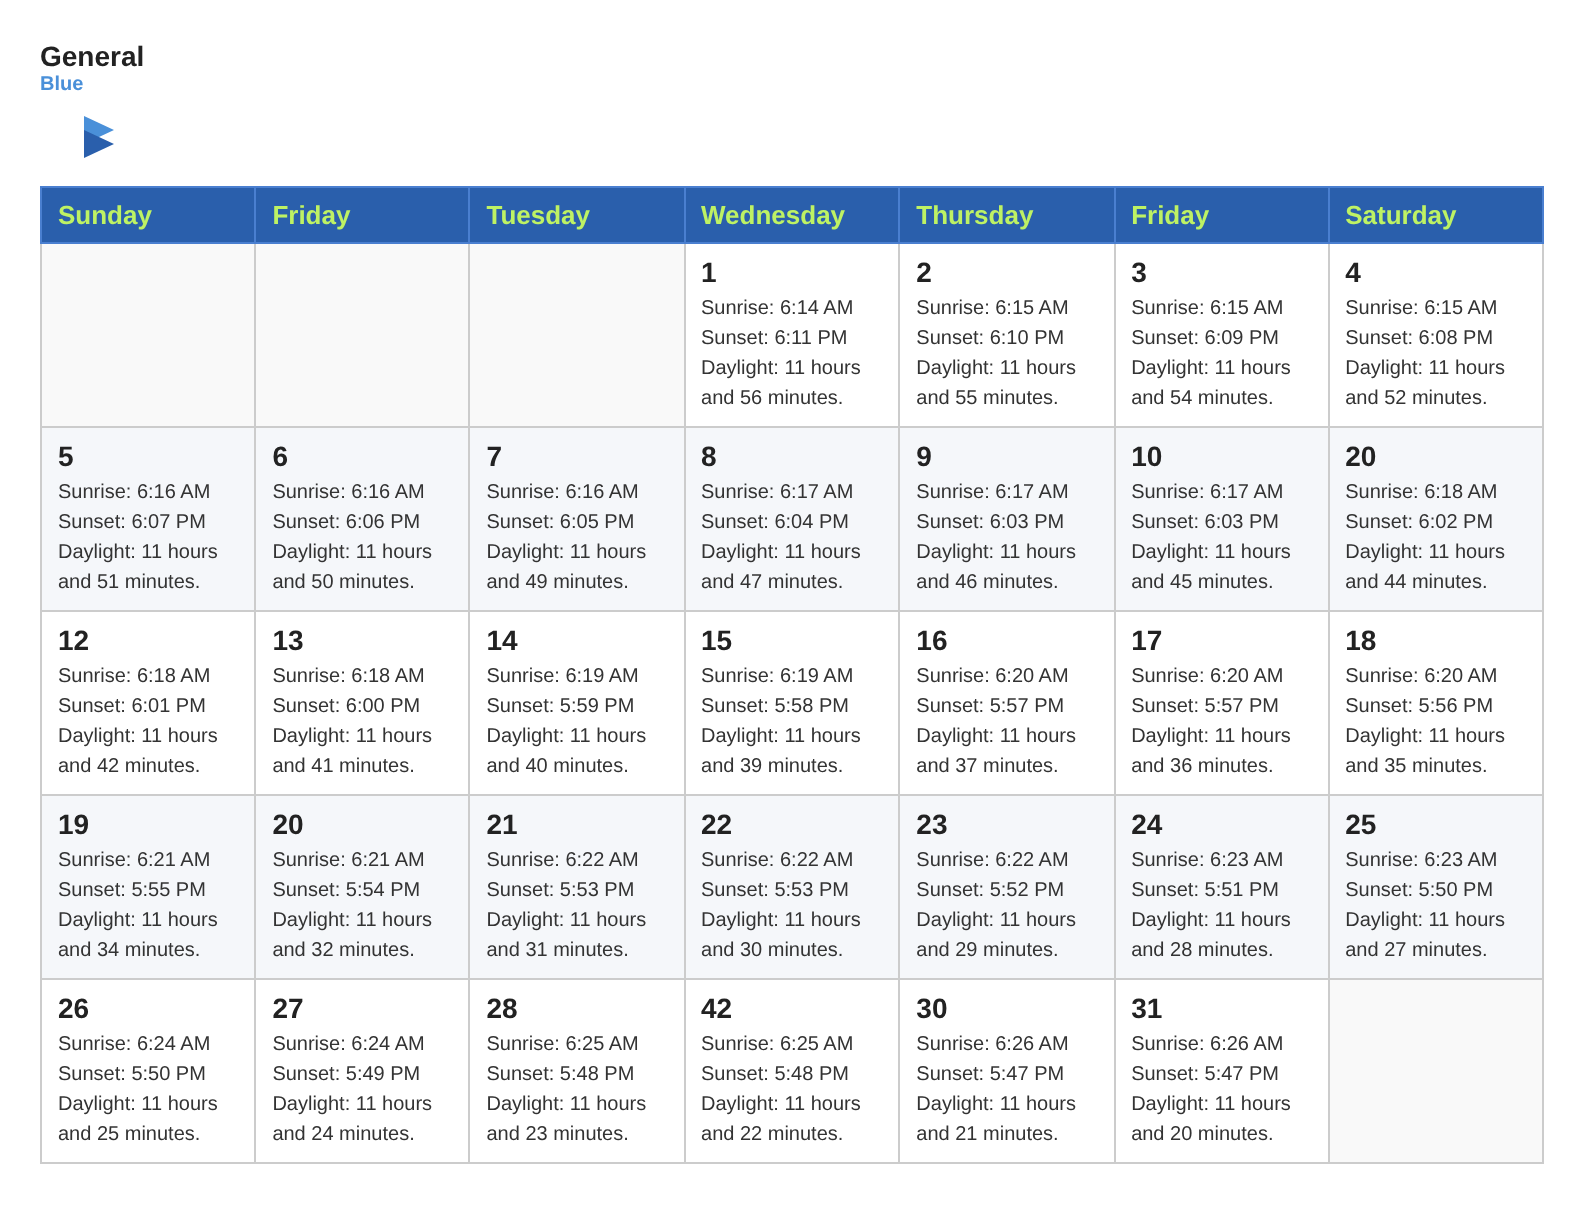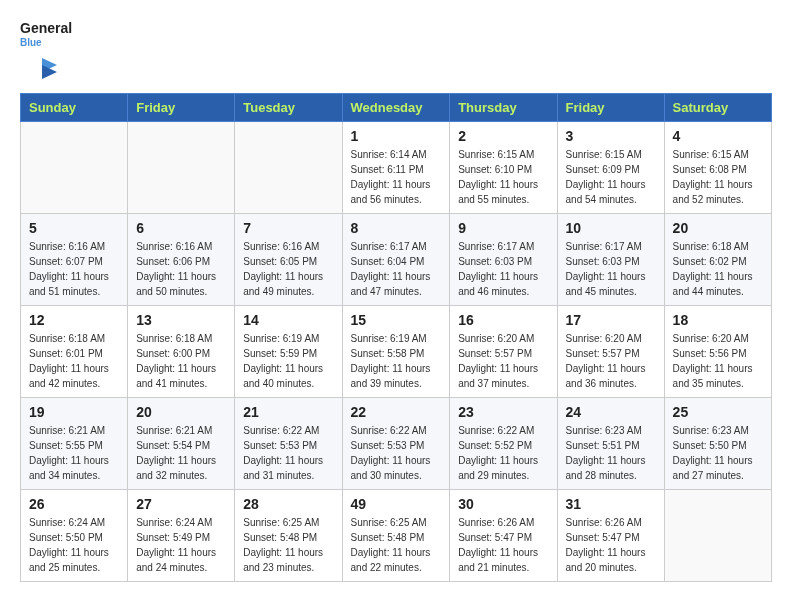--- a/index.html
+++ b/index.html
@@ -309,21 +309,21 @@
 and 24 minutes.</div>
         </td>
         <td>
           <div class="day-num">28</div>
           <div class="day-info" style="white-space: pre-line;">Sunrise: 6:25 AM
 Sunset: 5:48 PM
 Daylight: 11 hours
 and 23 minutes.</div>
         </td>
         <td>
-          <div class="day-num">49</div>
+          <div class="day-num">42</div>
           <div class="day-info" style="white-space: pre-line;">Sunrise: 6:25 AM
 Sunset: 5:48 PM
 Daylight: 11 hours
 and 22 minutes.</div>
         </td>
         <td>
           <div class="day-num">30</div>
           <div class="day-info" style="white-space: pre-line;">Sunrise: 6:26 AM
 Sunset: 5:47 PM
 Daylight: 11 hours

